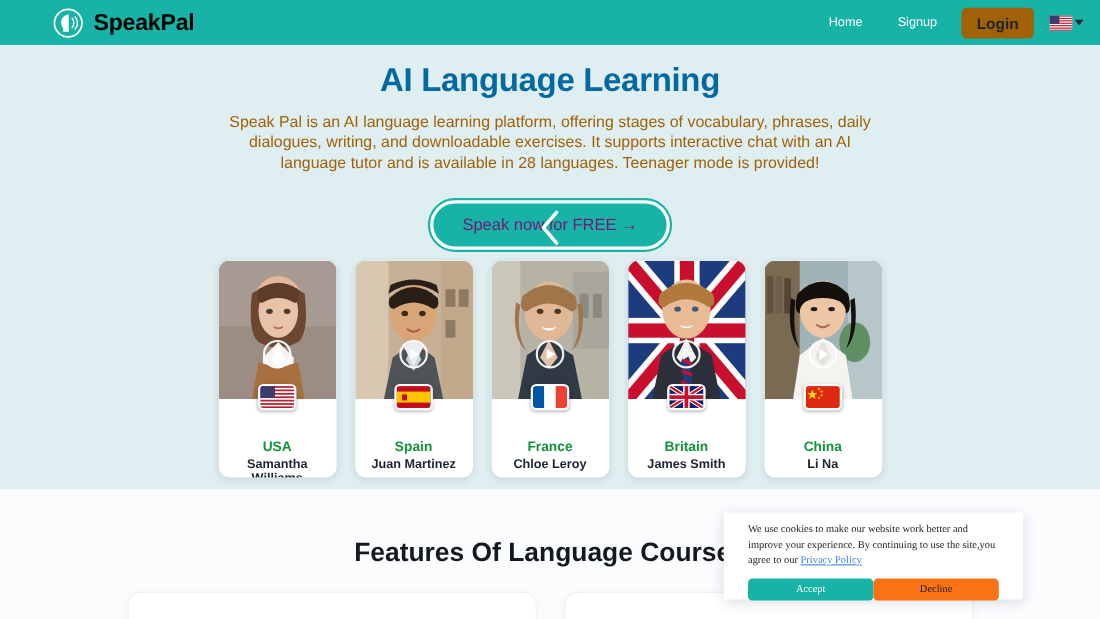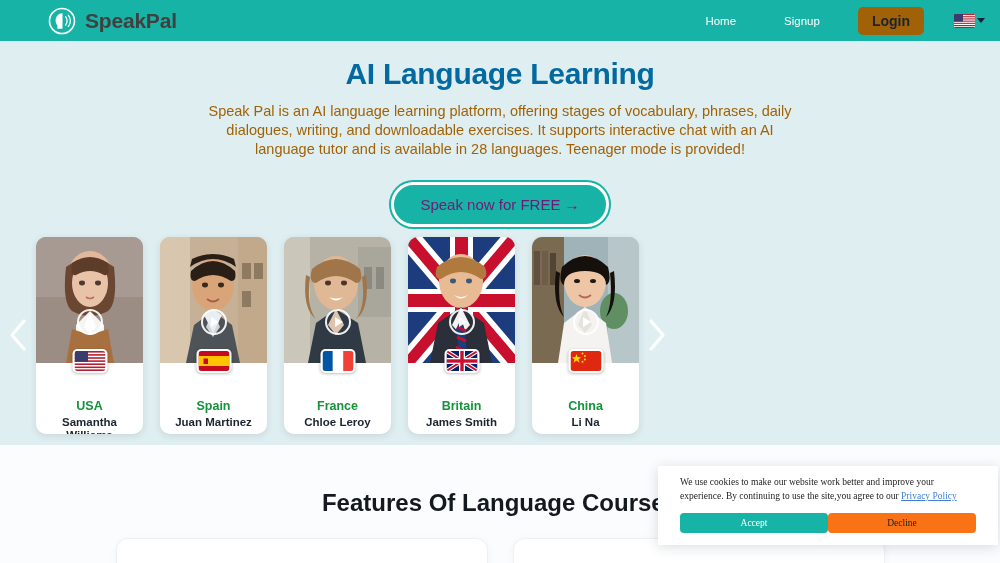--- a/index.html
+++ b/index.html
@@ -14,24 +14,24 @@
   
   .header {
     position: absolute; top: 0; left: 0;
     width: 1000px; height: 41px;
     background: #16b3a6;
     display: flex; align-items: center;
   }
   .brand { display: flex; align-items: center; gap: 9px; margin-left: 48px; }
   .brand-icon { width: 28px; height: 28px; display: block; }
   .brand-name {
-    color: #404040; font-size: 21px; font-weight: bold;
+    color: #000000; font-size: 21px; font-weight: bold;
     letter-spacing: -0.2px;
   }
-  .nav { margin-left: auto; display: flex; align-items: center; gap: 16px; margin-right: 15px; }
+  .nav { margin-left: auto; display: flex; align-items: center; gap: 0px; margin-right: 15px; }
   .nav-link {
     color: #ffffff; font-size: 11.5px; text-decoration: none;
     padding: 0 16px; white-space: nowrap;
   }
   .login-btn {
     background: #a16207; color: #1b2430;
     font-size: 14px; font-weight: bold;
     border: none; border-radius: 5px;
     padding: 6px 14px; margin-left: 6px; cursor: pointer;
     font-family: "Liberation Sans", sans-serif;
@@ -70,21 +70,21 @@
     font-size: 15px; border: 3px solid #ffffff;
     border-radius: 30px; padding: 11px 26px;
     box-shadow: 0 0 0 2px #16b3a6; cursor: pointer;
     font-family: "Liberation Sans", sans-serif;
   }
 
   
   .carousel {
     position: absolute; top: 235px; left: 0;
     width: 1000px; height: 200px;
-    display: flex; align-items: center; 
+    display: flex; align-items: center; justify-content: center; flex-direction: column;
   }
   .arrow {
     width: 36px; height: 60px; cursor: pointer;
     display: flex; align-items: center; justify-content: center;
     flex: 0 0 auto;
   }
   .arrow svg { display: block; }
   .cards { display: flex; gap: 17px; }
   .card {
     width: 107px; height: 197px;
@@ -146,21 +146,21 @@
     width: 372px; height: 60px;
     background: #ffffff;
     border: 1px solid #eef1f4;
     border-radius: 12px 12px 0 0;
     box-shadow: 0 2px 8px rgba(30,60,70,0.05);
   }
 
   
   .cookie {
     position: absolute; left: 658px; top: 466px;
-    width: 340px; height: 79px;
+    width: 272px; height: 79px;
     background: #ffffff;
     box-shadow: 0 2px 12px rgba(20,40,60,0.16);
     padding: 10px 22px 0 22px;
     z-index: 20;
   }
   .cookie-text {
     font-family: "Liberation Serif", serif;
     font-size: 9.5px; line-height: 1.45; color: #232323;
   }
   .cookie-link { color: #3f7fd6; text-decoration: underline; }

